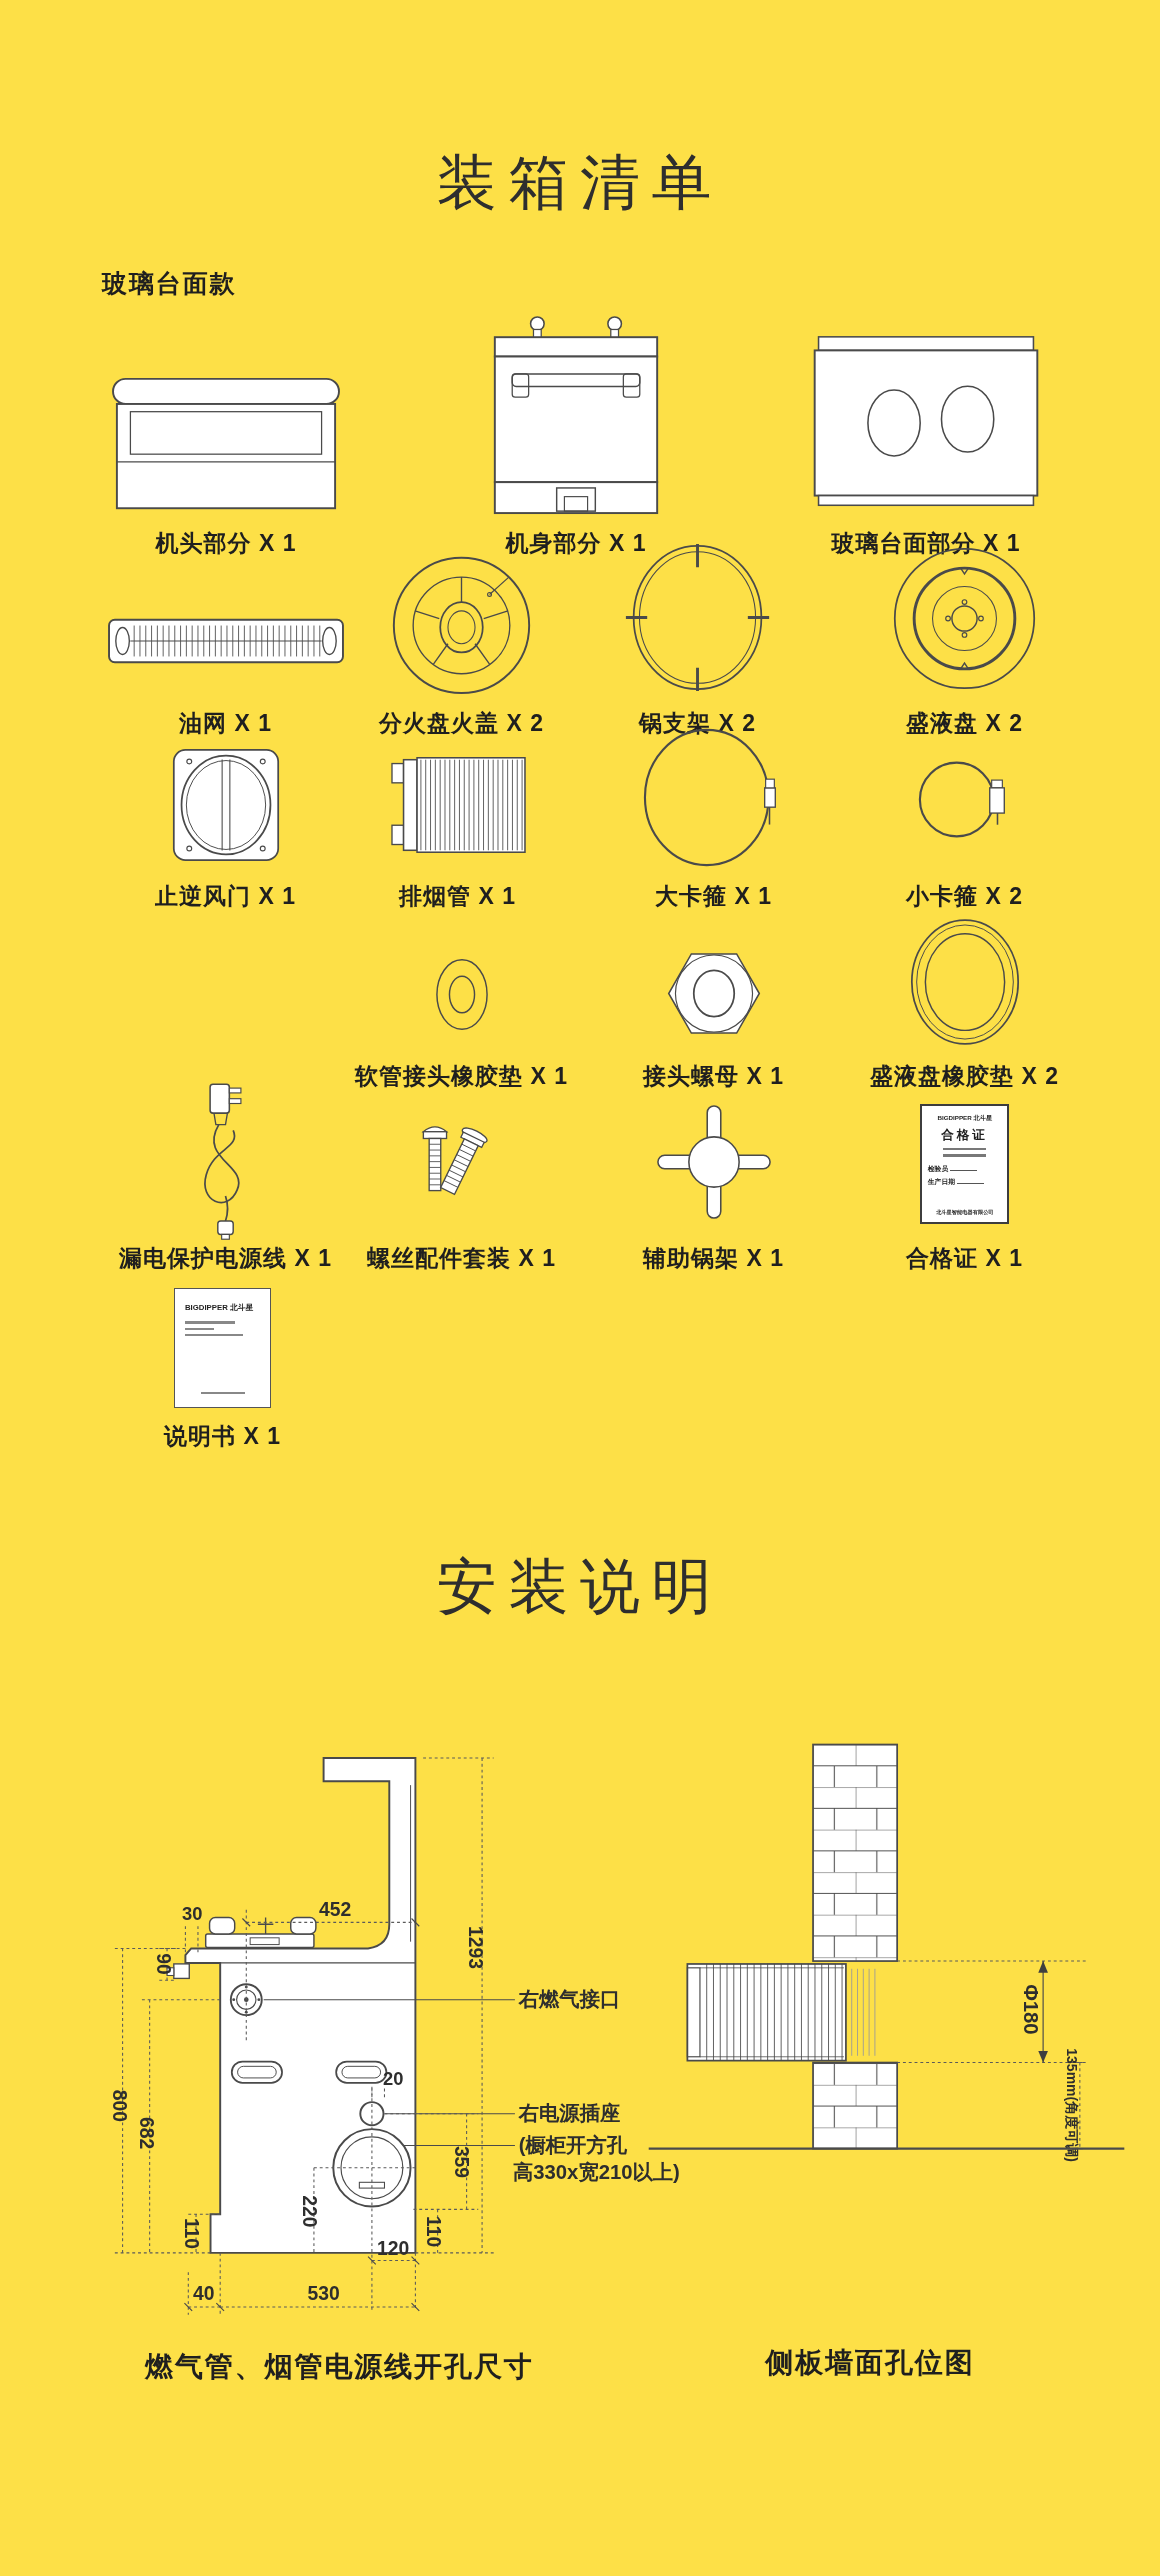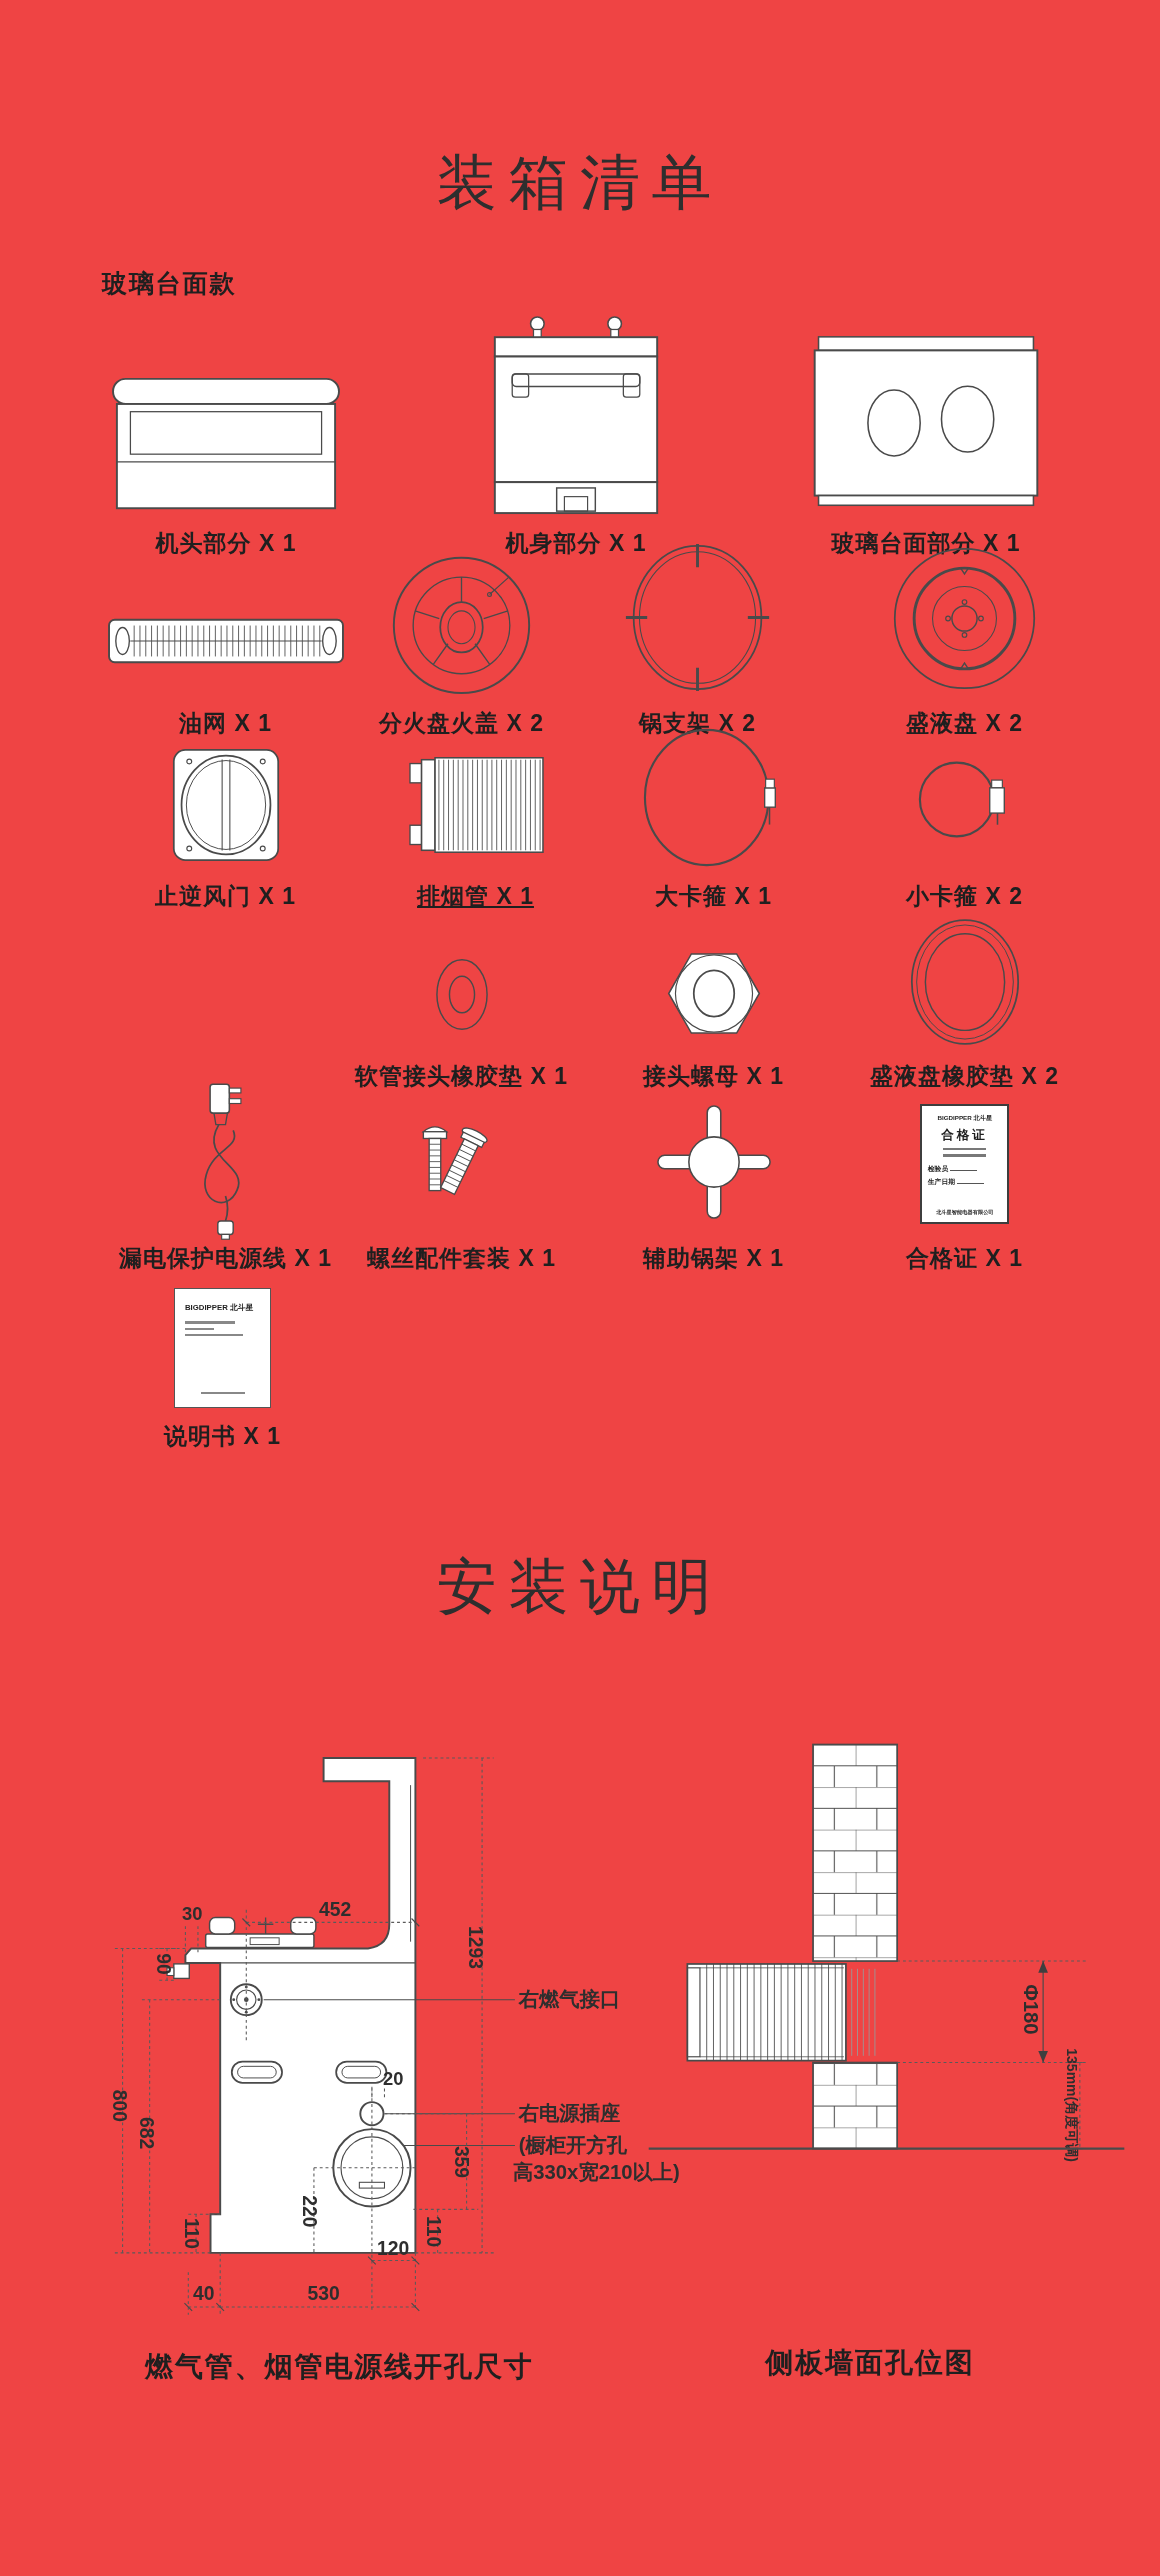--- a/index.html
+++ b/index.html
@@ -1,17 +1,17 @@
 <!DOCTYPE html>
 <html><head>
 <meta charset="utf-8">
 <style>
   html,body{margin:0;padding:0;background:#fff;}
   body{font-family:"Liberation Sans","DejaVu Sans",sans-serif;color:#1f1f1f;}
-  #page{position:relative;width:1160px;height:2576px;background:#ef4444;overflow:hidden;}
+  #page{position:relative;width:1160px;height:2576px;background:#fde047;overflow:hidden;}
   .title{position:absolute;left:0;width:100%;text-align:center;font-size:60px;font-weight:400;
          letter-spacing:11.6px;color:#2e2e2e;white-space:nowrap;}
   .variant{position:absolute;left:102px;top:267px;font-size:25px;font-weight:700;letter-spacing:1.9px;color:#1f1f1f;}
   .row{position:absolute;left:0;width:1160px;}
   .cell{position:absolute;display:flex;flex-direction:column;align-items:center;justify-content:flex-end;}
   .item-label{margin-top:13.5px;font-size:23px;font-weight:700;letter-spacing:1px;color:#1f1f1f;white-space:nowrap;}
   svg{overflow:visible;display:block;}
   .ln{stroke:#4a4a4a;fill:none;}
   .fw{fill:#ffffff;}
   .dot{stroke:#5a5a5a;stroke-width:1.1;stroke-dasharray:3 3;fill:none;}
@@ -135,21 +135,21 @@
         <circle class="ln" cx="22" cy="16" r="2.5" stroke-width="1.2"></circle>
         <circle class="ln" cx="98" cy="16" r="2.5" stroke-width="1.2"></circle>
         <circle class="ln" cx="22" cy="106" r="2.5" stroke-width="1.2"></circle>
         <circle class="ln" cx="98" cy="106" r="2.5" stroke-width="1.2"></circle>
         <ellipse class="ln" cx="60" cy="61" rx="46" ry="51" stroke-width="1.8"></ellipse>
         <ellipse class="ln" cx="60" cy="61" rx="41" ry="46" stroke-width="1"></ellipse>
         <path class="ln" stroke-width="1.1" d="M56 14V108M64 14V108"></path>
       </svg>
       <div class="item-label">止逆风门 X 1</div>
     </div>
-    <div class="cell" style="left:350px;width:251px;height:166px;text-decoration:underline;">
+    <div class="cell" style="left:332px;width:251px;height:166px;">
       <svg width="140" height="106" viewBox="0 0 145 110" style="margin-bottom:9.7px;">
         <rect class="ln fw" x="4" y="12" width="12" height="20" stroke-width="1.4"></rect>
         <rect class="ln fw" x="4" y="76" width="12" height="20" stroke-width="1.4"></rect>
         <rect class="ln fw" x="16" y="8" width="14" height="94" stroke-width="1.6"></rect>
         <rect class="ln fw" x="30" y="6" width="112" height="98" stroke-width="1.6"></rect>
         <path class="ln" stroke-width="0.9" d="M34 8V102M39 8V102M44 8V102M49 8V102M54 8V102M59 8V102M64 8V102M69 8V102M74 8V102M79 8V102M84 8V102M89 8V102M94 8V102M99 8V102M104 8V102M109 8V102M114 8V102M119 8V102M124 8V102M129 8V102M134 8V102M139 8V102"></path>
       </svg>
       <div class="item-label">排烟管 X 1</div>
     </div>
     <div class="cell" style="left:588px;width:251px;height:166px;">

